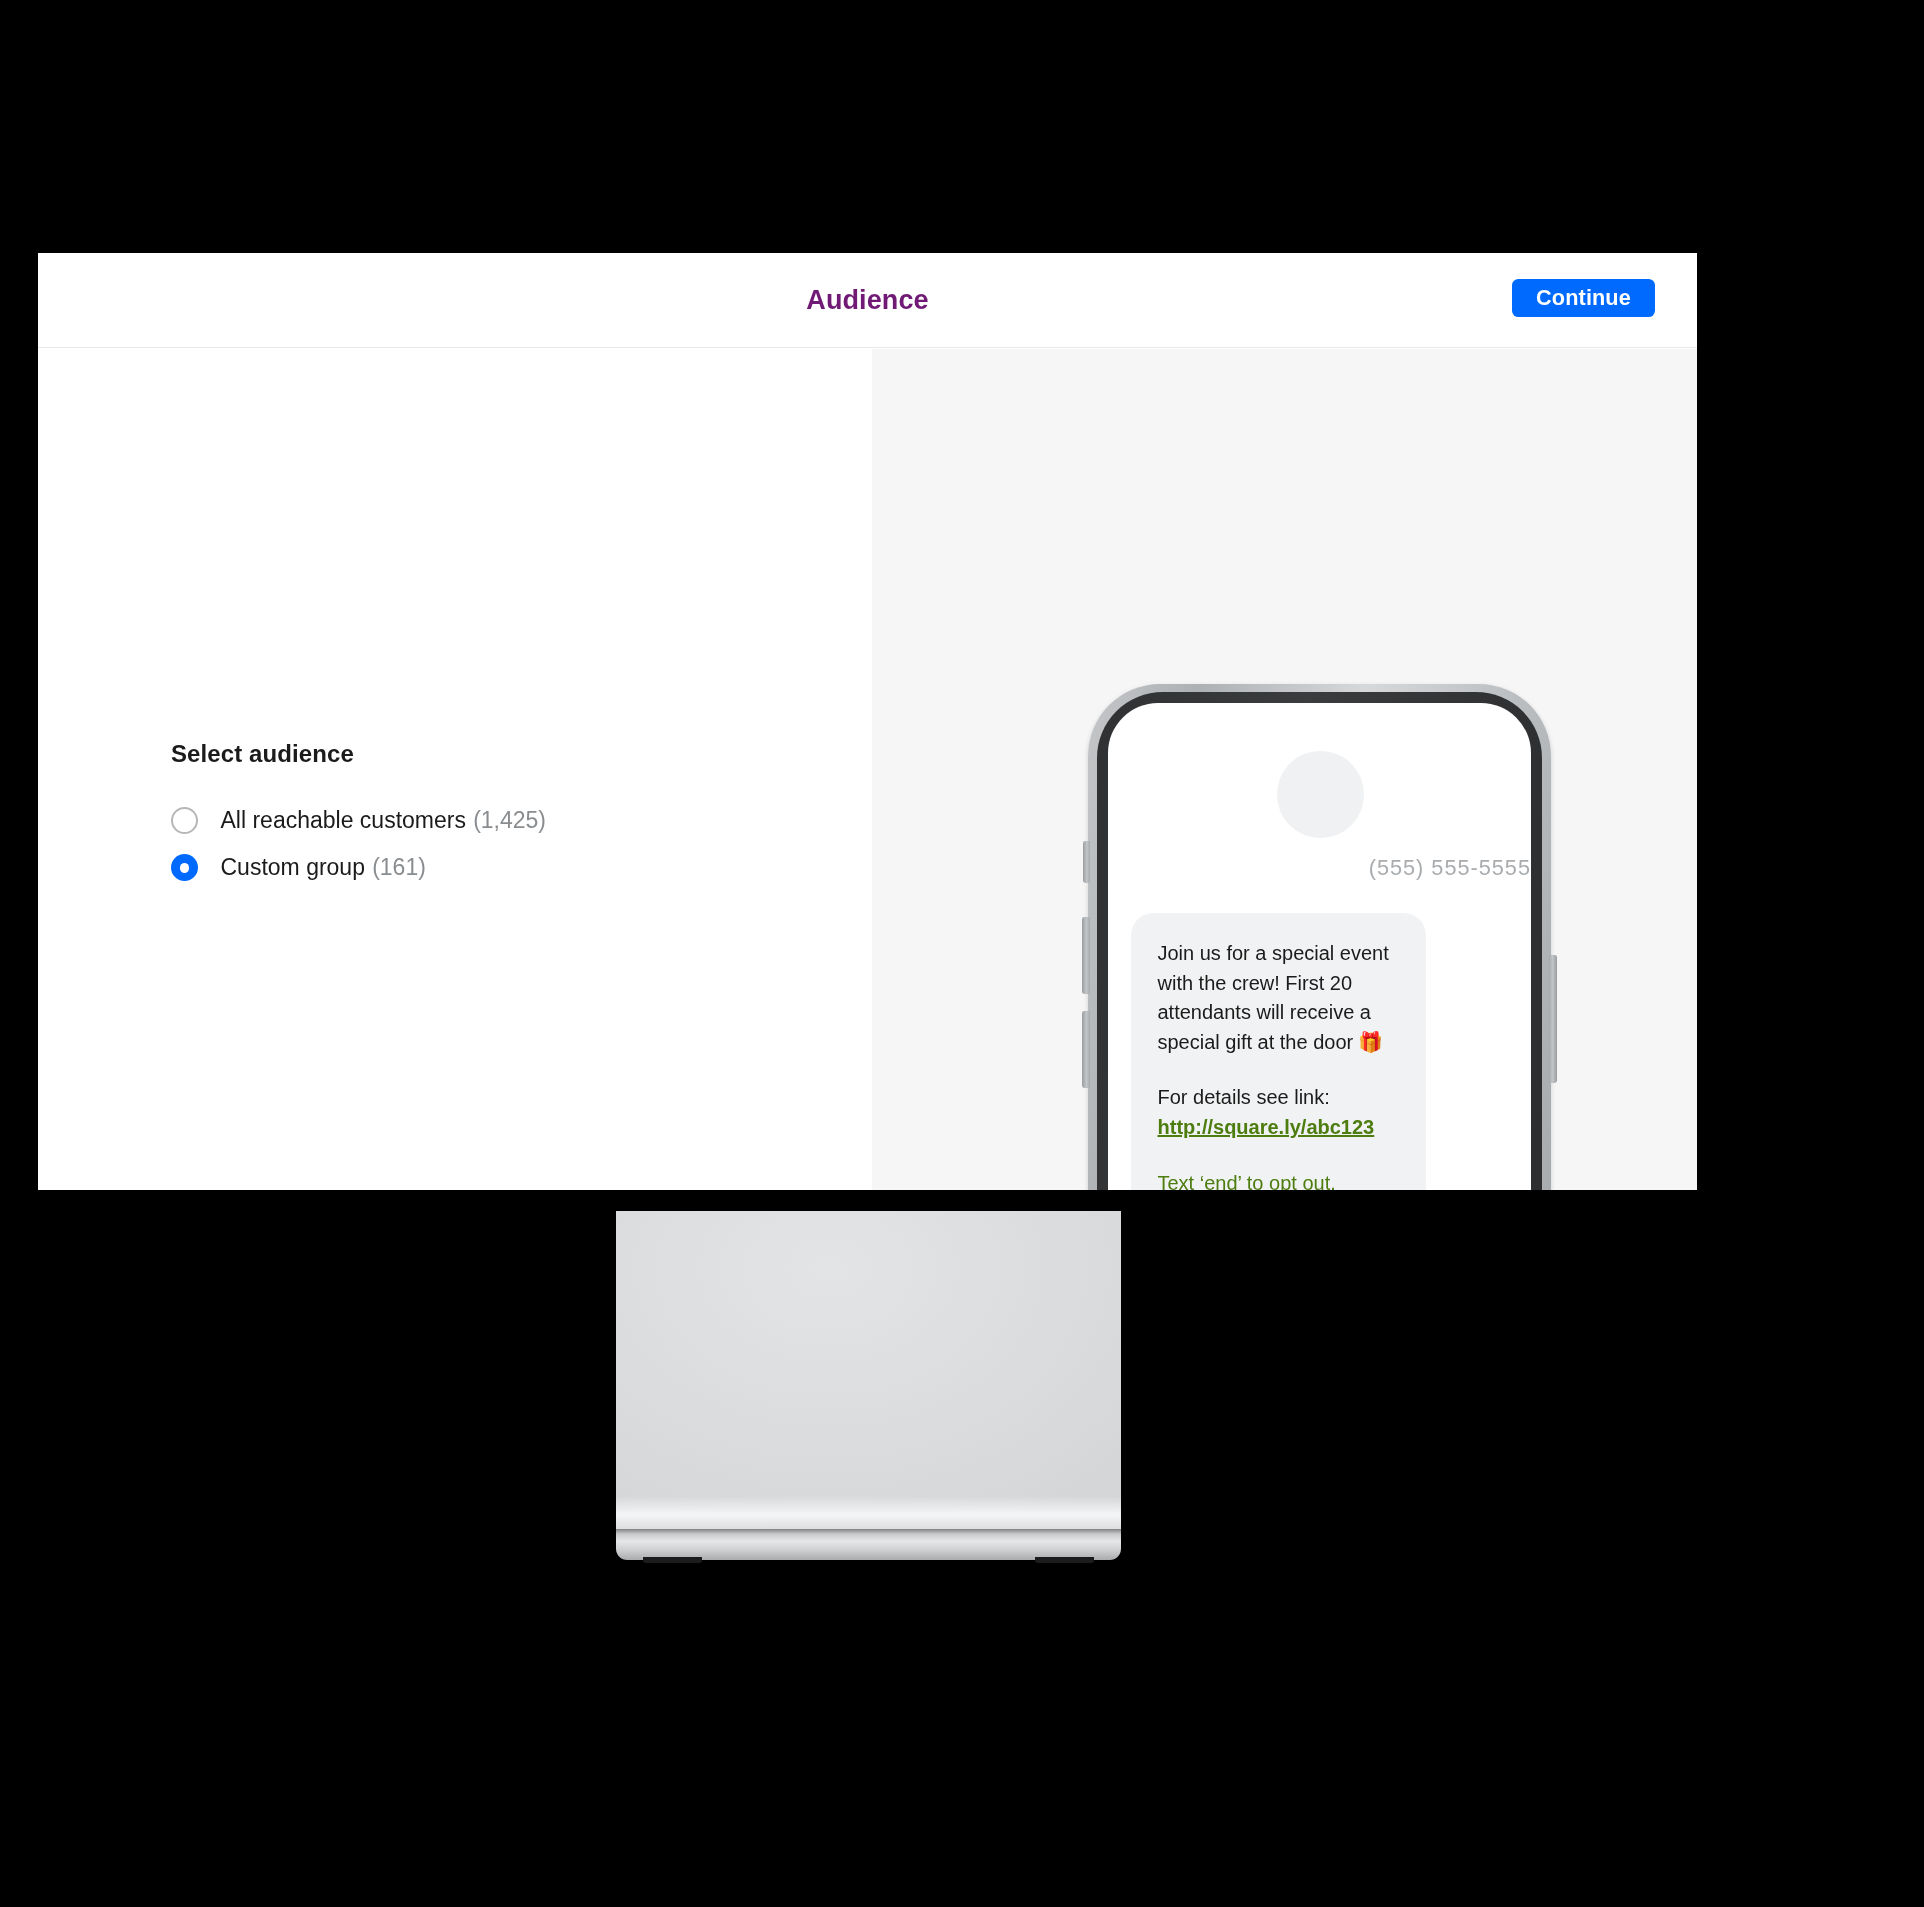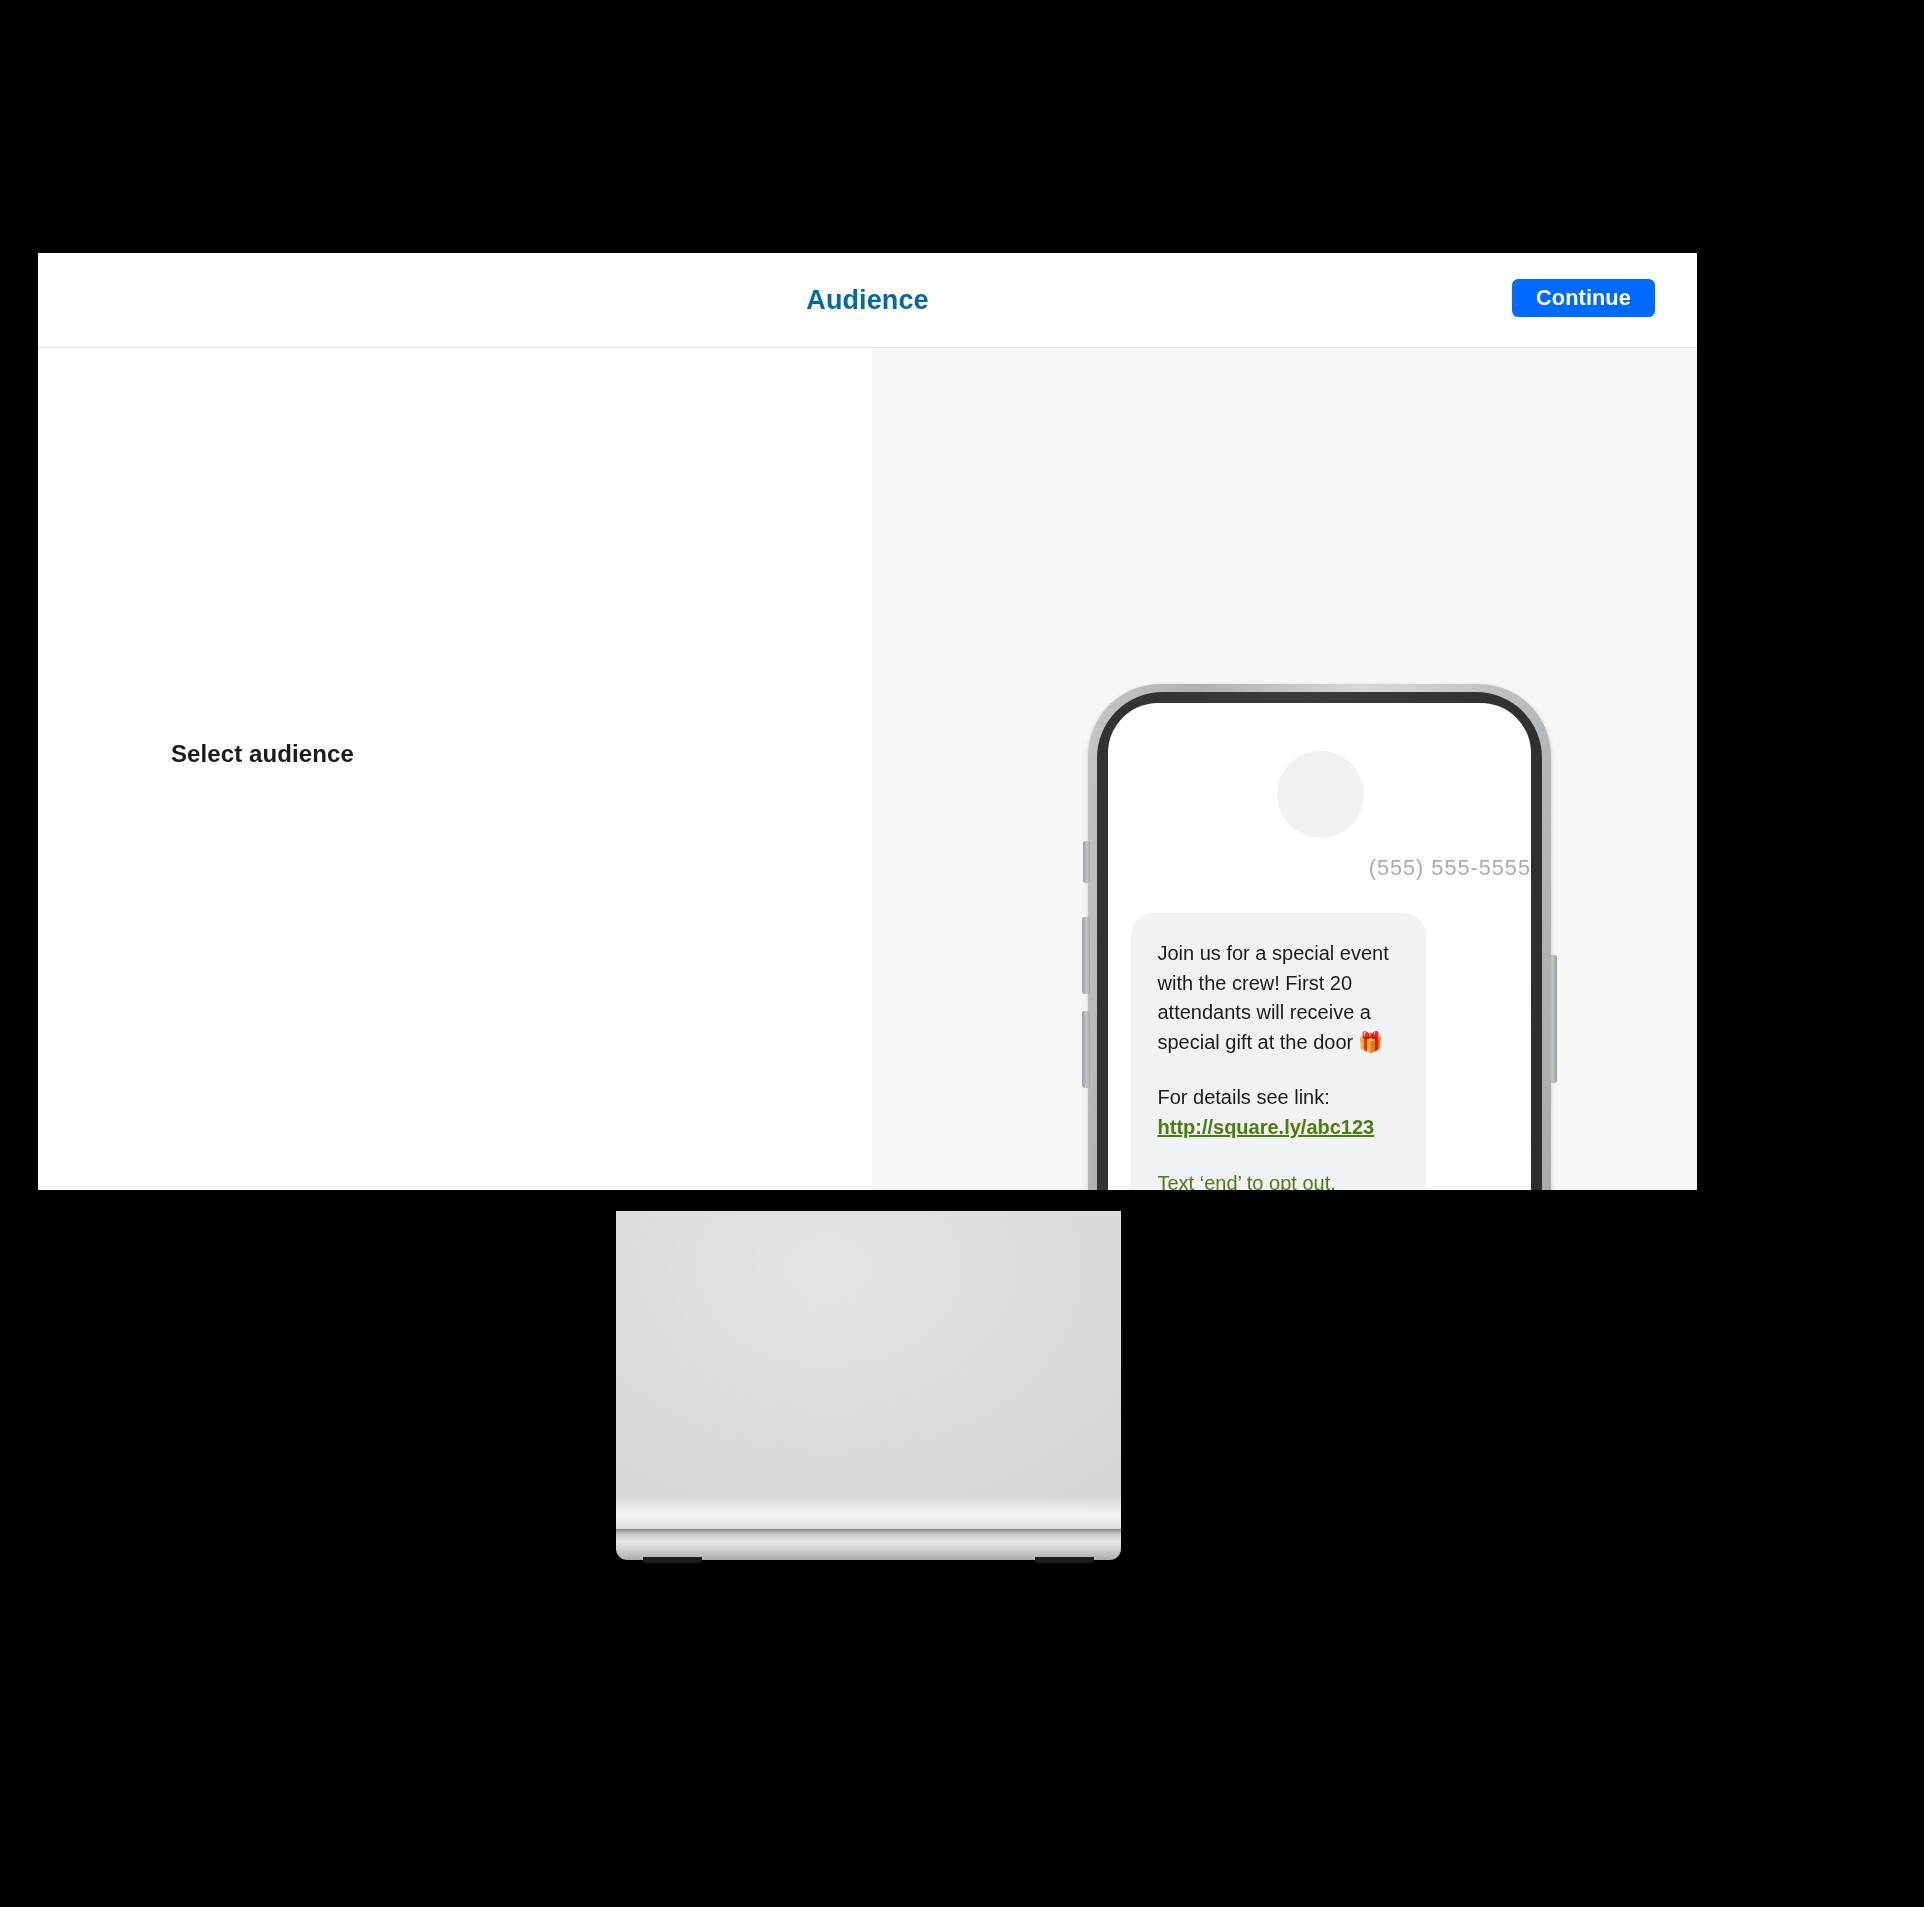--- a/index.html
+++ b/index.html
@@ -40,21 +40,21 @@
     border-bottom: 1.6px solid #e8e9ea;
   }
   .app-title {
     position: absolute;
     left: 0; top: 0;
     width: 1659px;
     line-height: 95px;
     text-align: center;
     font-size: 27px;
     font-weight: 700;
-    color: #0369a1;
+    color: #701a75;
     letter-spacing: 0.1px;
   }
   .continue-btn {
     position: absolute;
     right: 42px;
     top: 26px;
     width: 143px;
     height: 38px;
     background: #006AFF;
     border: none;
@@ -357,20 +357,35 @@
       <div class="app-title">Audience</div>
       <button class="continue-btn">Continue</button>
     </div>
 
     <div class="app-body">
 
       <div class="left-pane">
 
         <div class="section-heading">Select audience</div>
 
+        <div class="radio-list">
+
+          <div class="radio-row">
+            <span class="radio-outer"></span>
+            <span class="radio-label">All reachable customers</span>
+            <span class="radio-count">(1,425)</span>
+          </div>
+
+          <div class="radio-row">
+            <span class="radio-outer checked"></span>
+            <span class="radio-label">Custom group</span>
+            <span class="radio-count">(161)</span>
+          </div>
+
+        </div>
 
 
       </div>
 
       <div class="right-pane">
 
         <div class="phone">
           <div class="phone-outer"></div>
           <div class="btn-side btn-mute"></div>
           <div class="btn-side btn-volup"></div>

